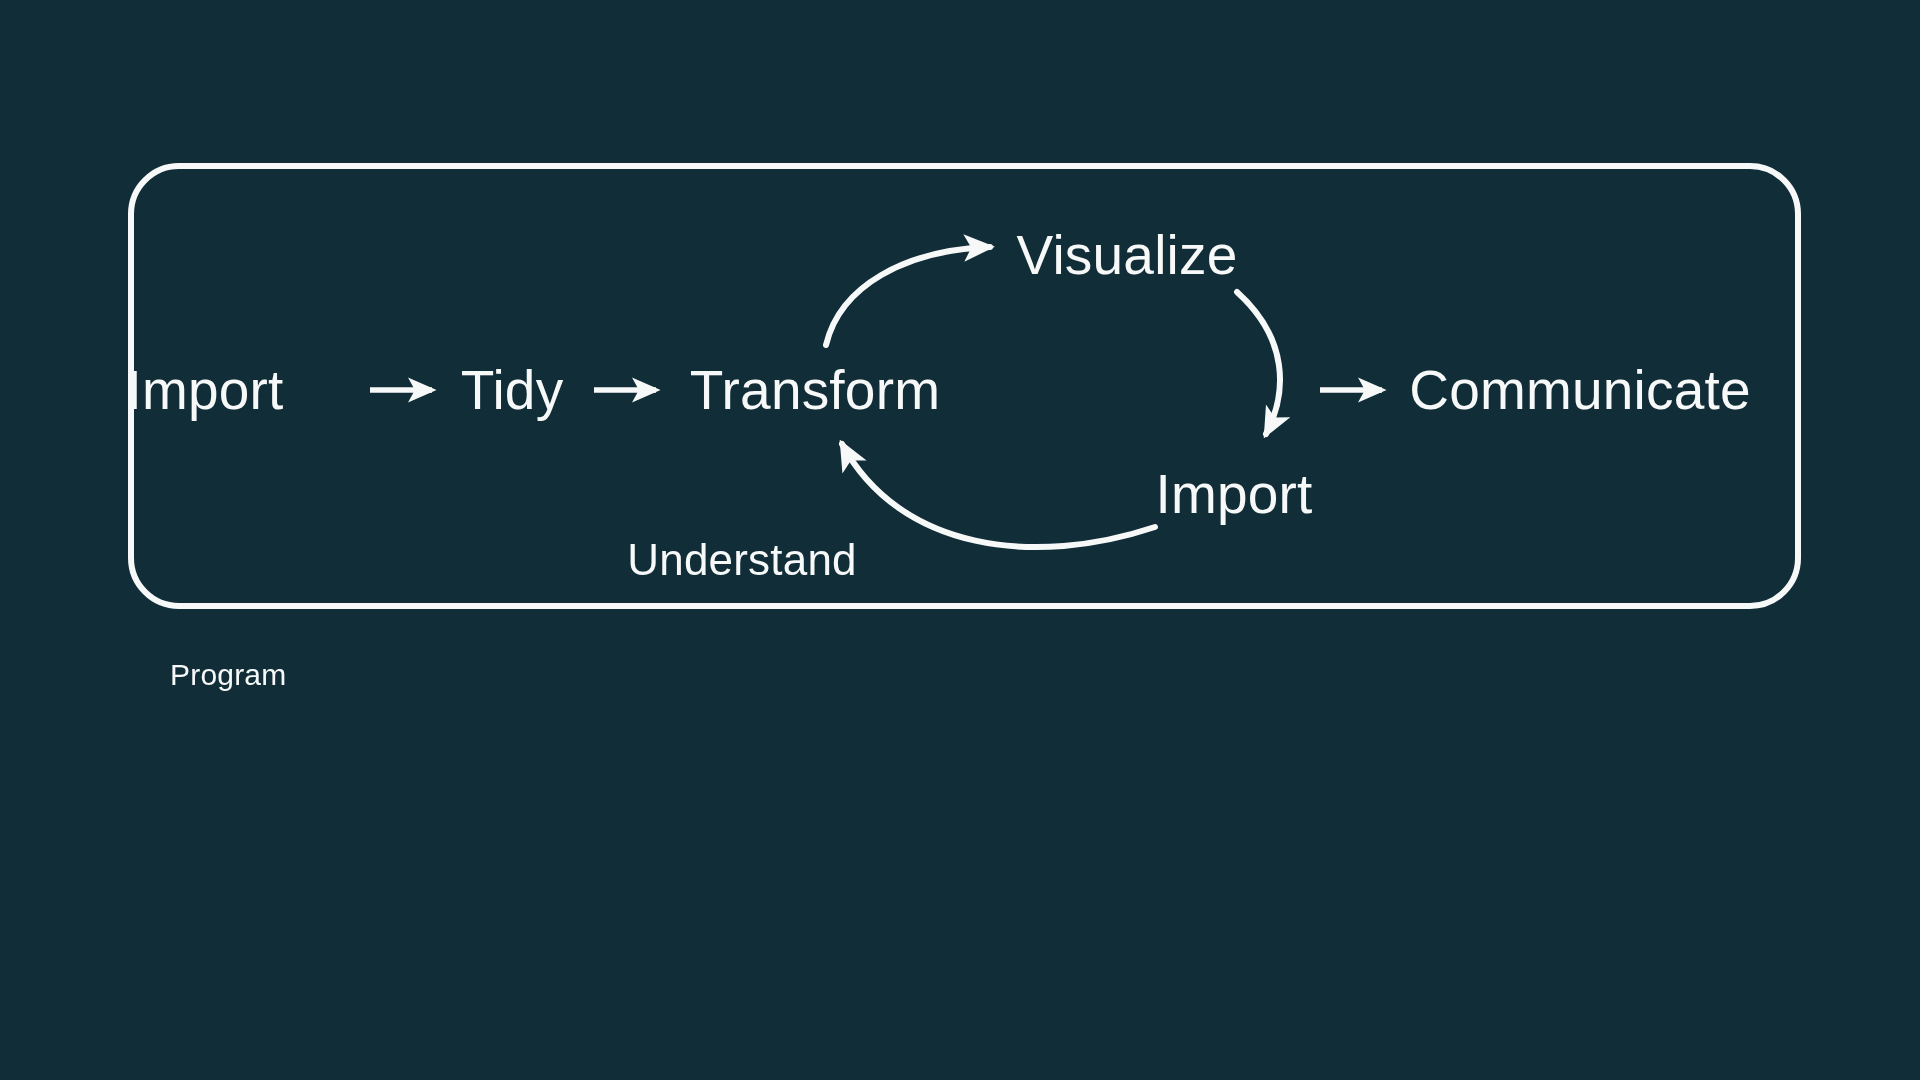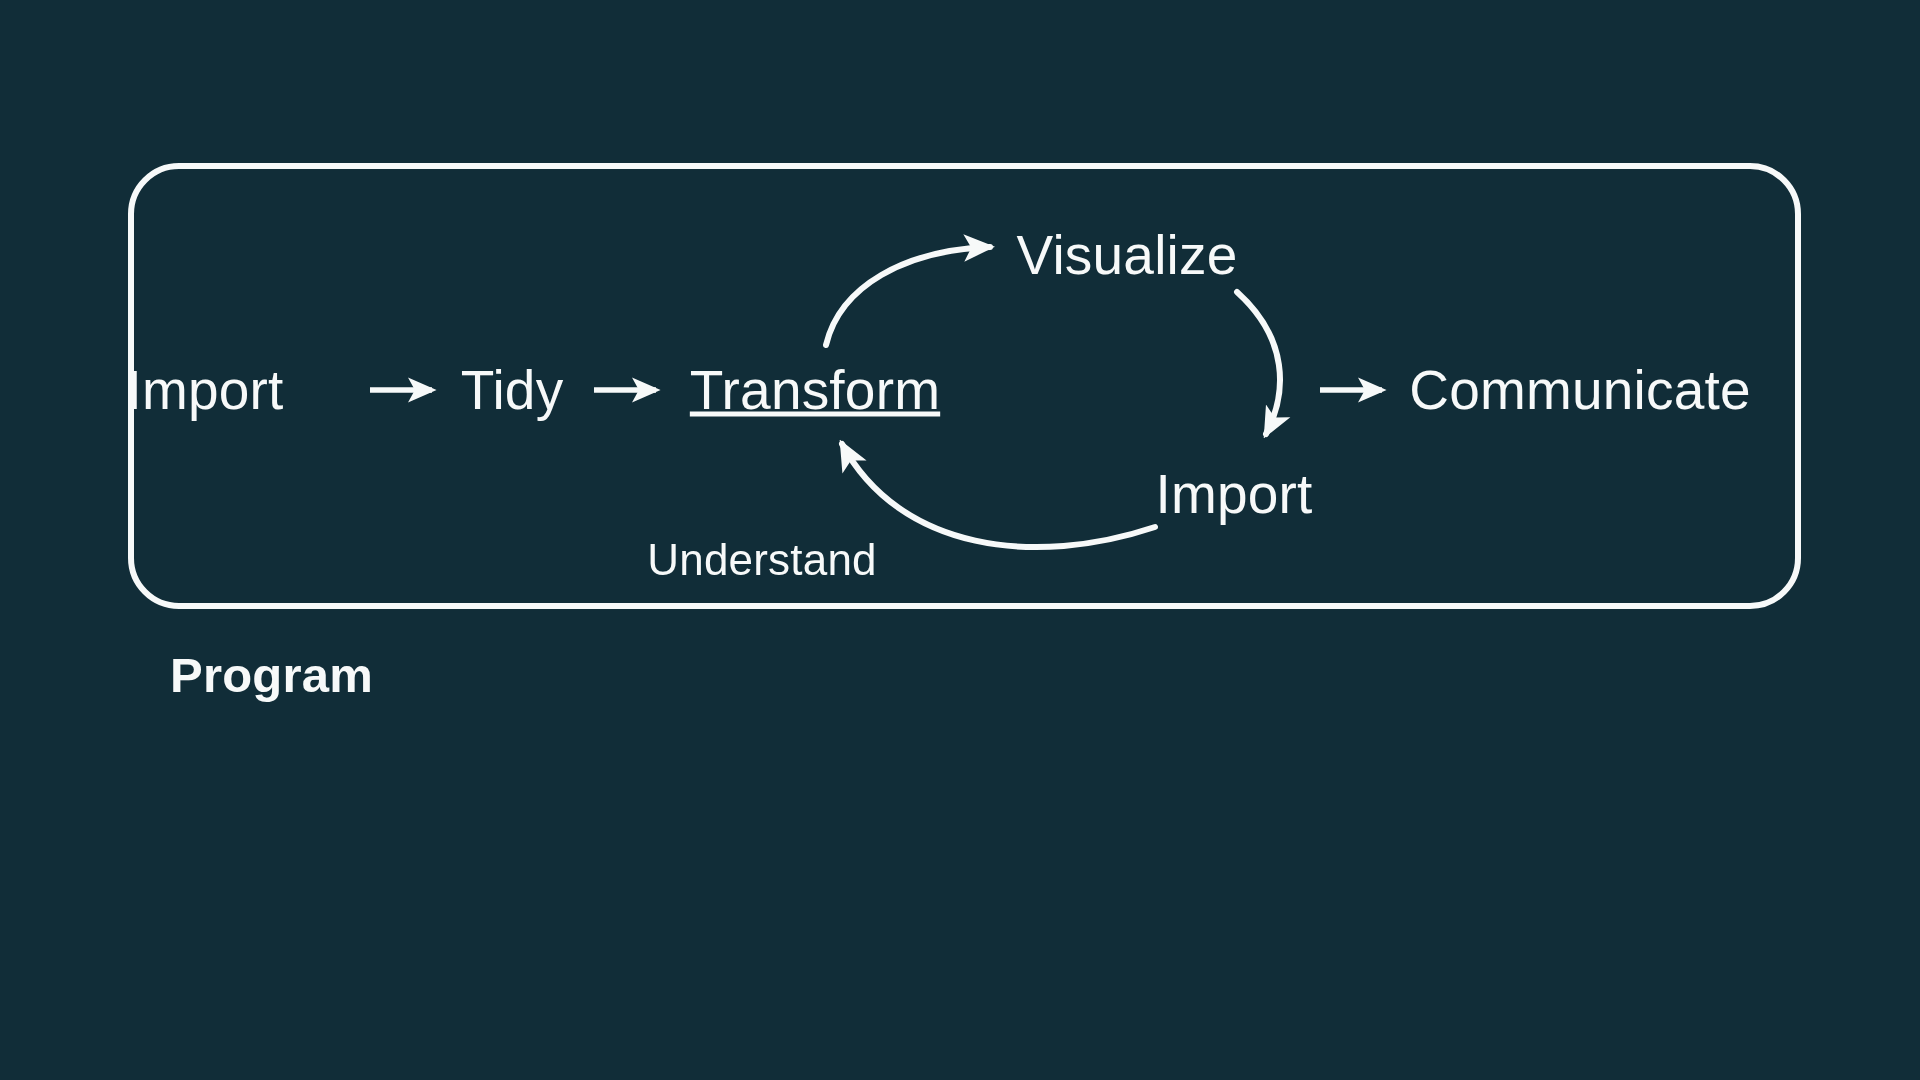--- a/index.html
+++ b/index.html
@@ -32,21 +32,21 @@
     color: #f7f9f9;
     white-space: nowrap;
     font-weight: 400;
     letter-spacing: 0.2px;
     line-height: 1;
     transform: translate(-50%, -50%);
   }
   .lbl-main   { font-size: 55px; }
   .lbl-cycle  { font-size: 55px; }
   .lbl-note   { font-size: 44px; }
-  .lbl-outer  { font-size: 49px; font-weight: bold; }
+  .lbl-outer  { font-size: 30px; }
 </style>
 </head>
 <body>
 
 <div id="canvas">
 
   <svg id="diagram-svg" viewBox="0 0 1920 1080">
     <defs>
       <marker id="arrowhead-sharp" viewBox="0 0 10 10" refX="8.4" refY="5" markerWidth="5.2" markerHeight="5.2" orient="auto-start-reverse">
         <path d="M 0 0.6 L 10 5 L 0 9.4 L 2.4 5 Z" fill="#f7f9f9"></path>
@@ -68,25 +68,25 @@
       <path d="M 1237 292 C 1288 338, 1288 392, 1266 434" marker-end="url(#arrowhead-sharp)"></path>
 
       <path d="M 1155 527 C 1035 567, 900 551, 842 444" marker-end="url(#arrowhead-sharp)"></path>
     </g>
   </svg>
 
   <div class="lbl lbl-main" style="left:205px; top:390px;">Import</div>
 
   <div class="lbl lbl-main" style="left:512px; top:390px;text-align:center;">Tidy</div>
 
-  <div class="lbl lbl-main" style="left:815px; top:390px;text-decoration:underline;">Transform</div>
+  <div class="lbl lbl-main" style="left:815px; top:390px;">Transform</div>
 
   <div class="lbl lbl-main" style="left:1580px; top:390px;">Communicate</div>
 
   <div class="lbl lbl-cycle" style="left:1127px; top:255px;">Visualize</div>
 
   <div class="lbl lbl-cycle" style="left:1234px; top:494px;">Import</div>
 
-  <div class="lbl lbl-note" style="left:762px; top:560px;">Understand</div>
+  <div class="lbl lbl-note" style="left:742px; top:560px;">Understand</div>
 
   <div class="lbl lbl-outer" style="left:170px; top:675px; transform:translate(0,-50%);">Program</div>
 
 </div>
 
 </body></html>

